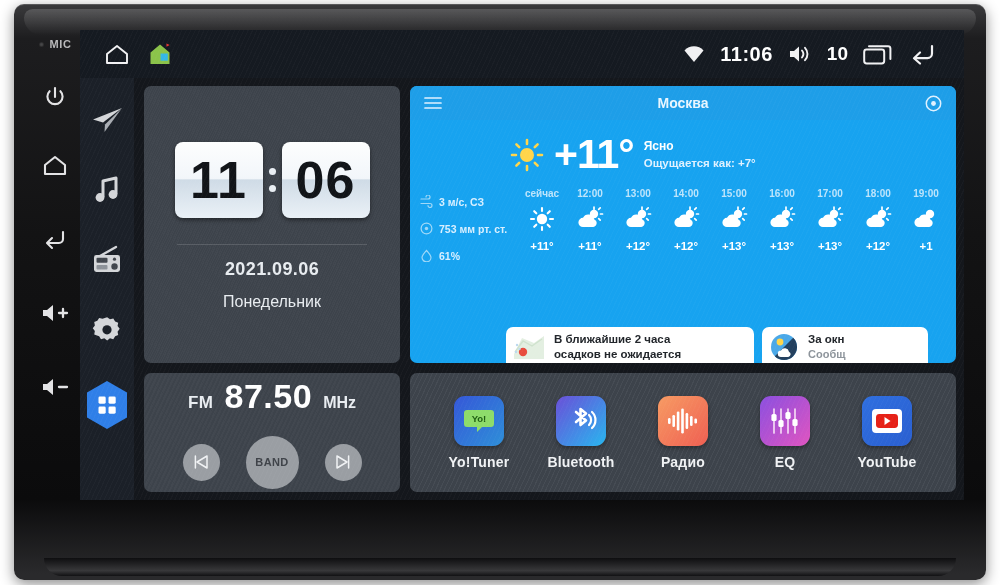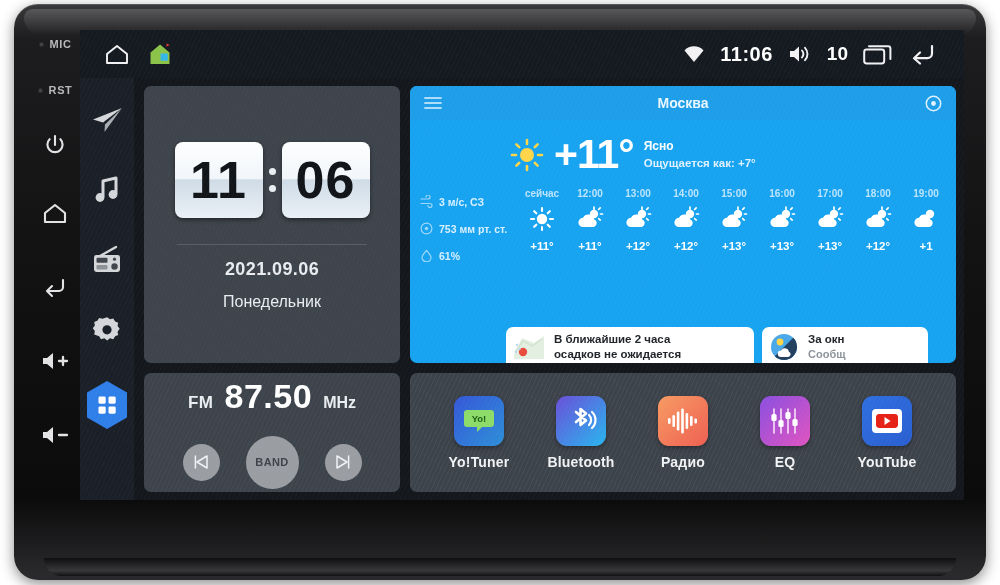--- a/index.html
+++ b/index.html
@@ -12,21 +12,21 @@
     font-family: "Liberation Sans", sans-serif;
   }
 
   
   #device {
     position: absolute;
     left: 14px;
     top: 4px;
     width: 972px;
     height: 576px;
-    border-radius: 24px;
+    border-radius: 10px;
     background: linear-gradient(180deg,#3a3a3c 0%,#1d1d1f 6%,#131314 40%,#0b0b0c 86%,#2a2a2c 99%);
     box-shadow: 0 4px 14px rgba(0,0,0,.45), inset 0 1px 0 rgba(255,255,255,.16);
   }
   #device-gloss {
     position: absolute;
     left: 10px; top: 5px; right: 10px; height: 26px;
     border-radius: 20px 20px 40px 40px;
     background: linear-gradient(180deg, rgba(255,255,255,.17), rgba(255,255,255,0));
     pointer-events: none;
   }
@@ -210,24 +210,20 @@
 <body>
 
 <div id="device">
   <div id="device-gloss"></div>
   <div id="device-foot"></div>
 
   <div id="bezel-left">
     <div class="bz" style="height:44px">
       <span class="bz-dot"></span>
       <span class="bz-txt">MIC</span>
-    </div>
-    <div class="bz" style="height:48px">
-      <span class="bz-dot"></span>
-      <span class="bz-txt">RST</span>
     </div>
     <div class="bz" style="height:62px">
       <svg width="24" height="24" viewBox="0 0 24 24">
         <path d="M12 3 v9" stroke="#e3e3e5" stroke-width="2.1" stroke-linecap="round" fill="none"></path>
         <path d="M6.6 6.2 a7.6 7.6 0 1 0 10.8 0" stroke="#e3e3e5" stroke-width="2.1" fill="none" stroke-linecap="round"></path>
       </svg>
     </div>
     <div class="bz" style="height:74px">
       <svg width="26" height="22" viewBox="0 0 26 22">
         <path d="M3 20 V11 L13 3 L23 11 V20 Z" stroke="#e3e3e5" stroke-width="2.1" fill="none" stroke-linejoin="round"></path>

